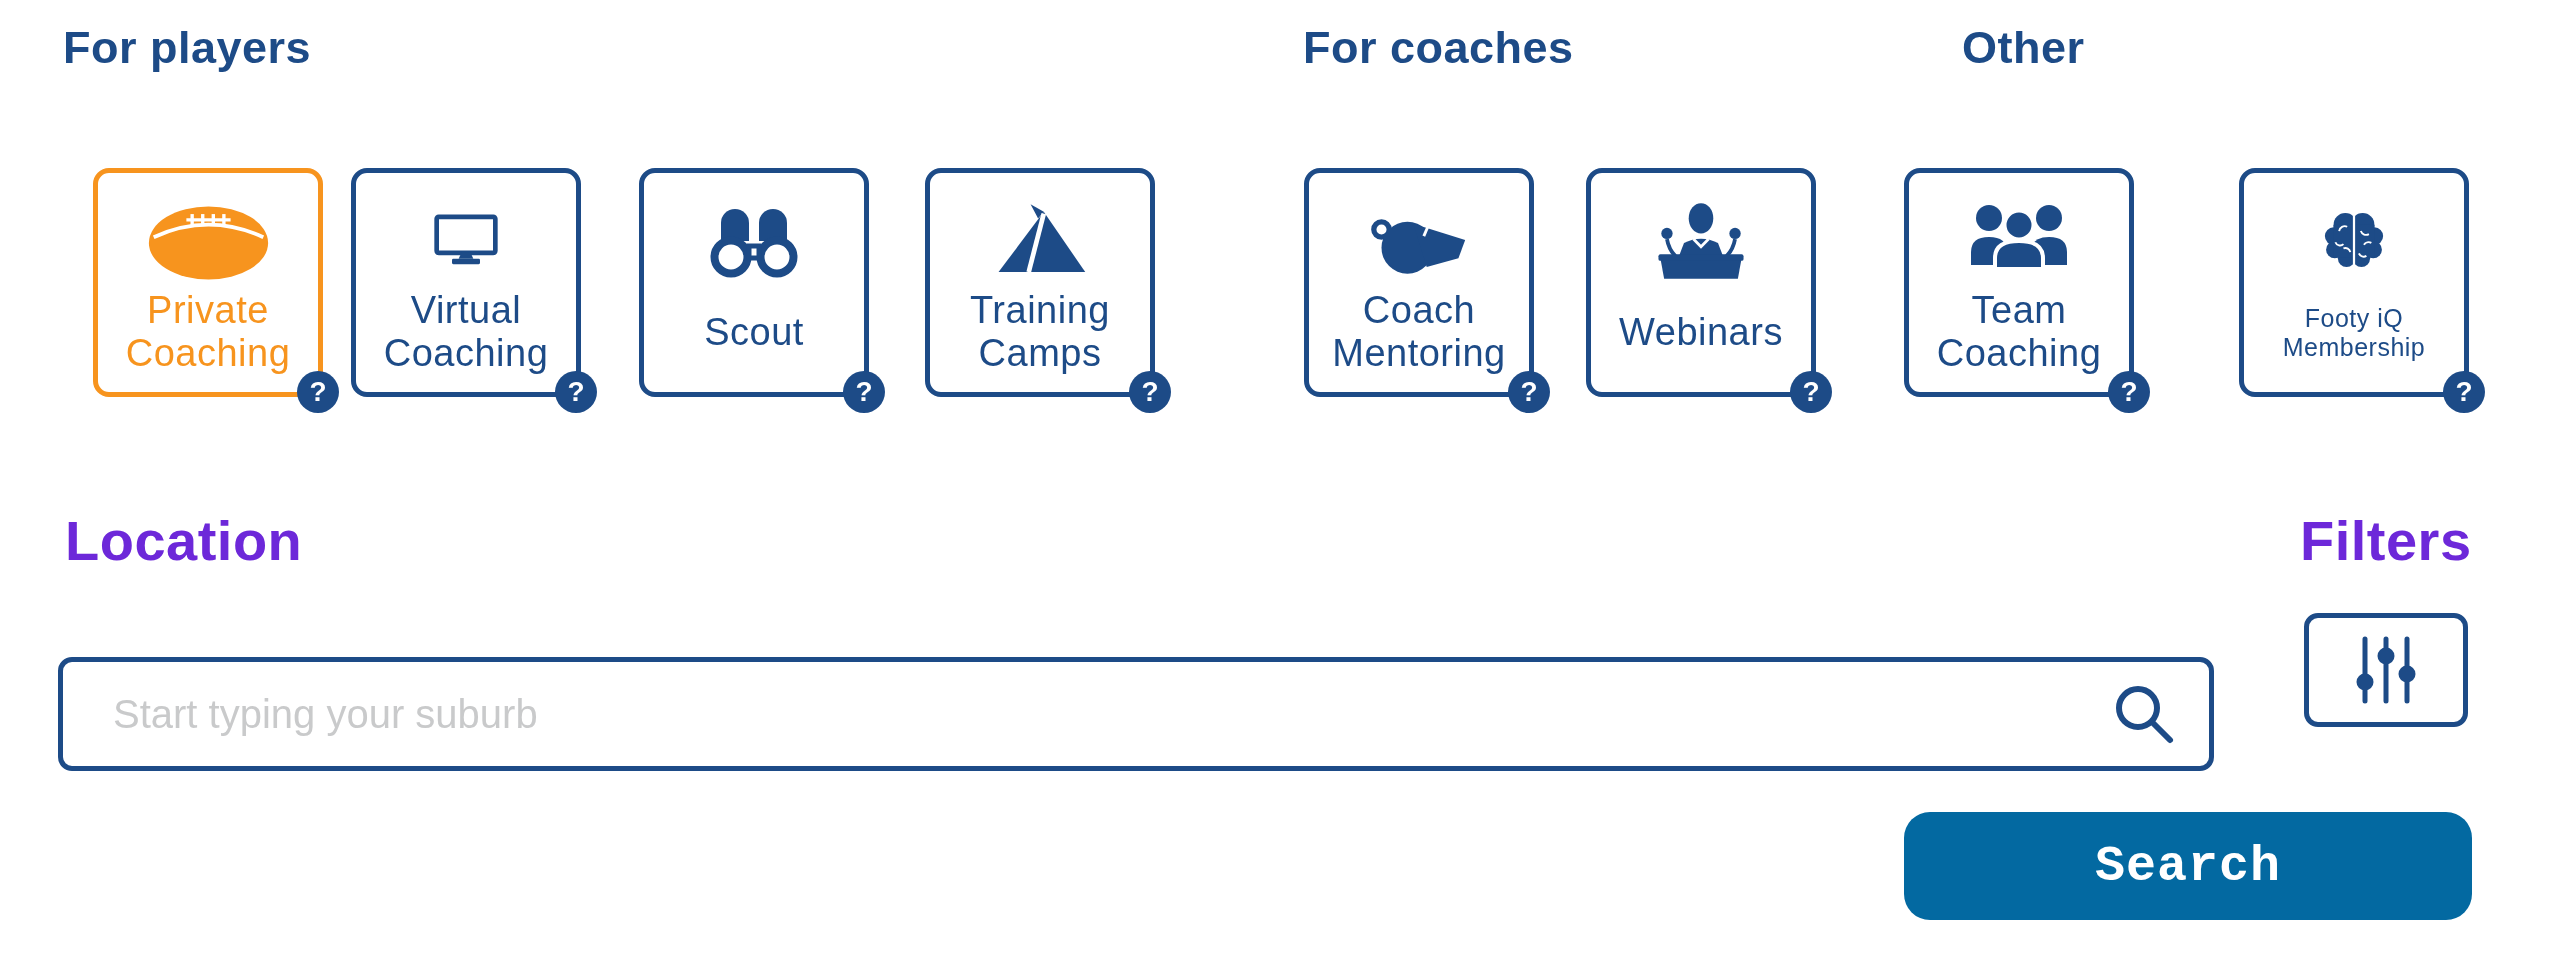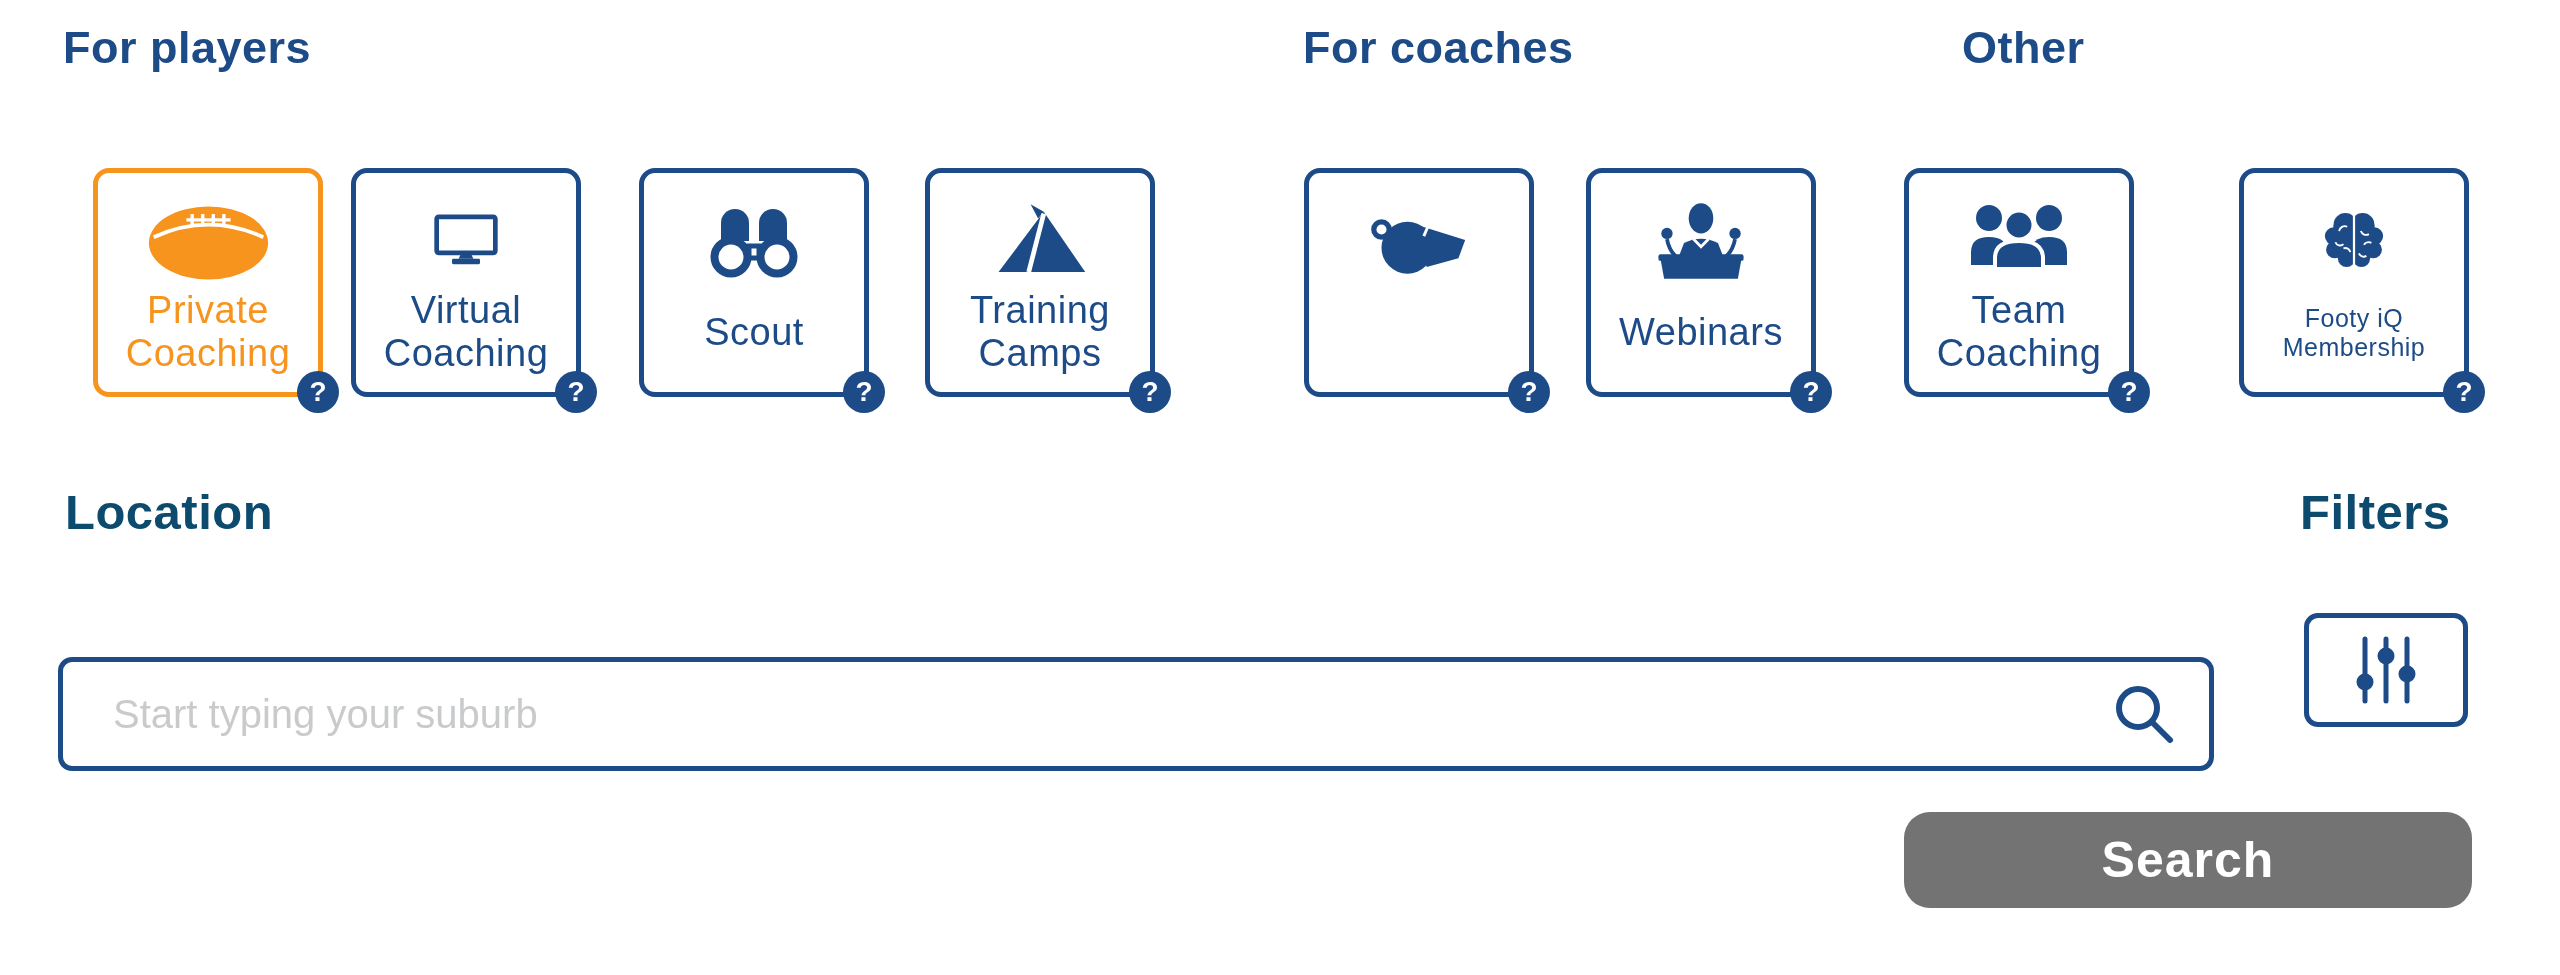--- a/index.html
+++ b/index.html
@@ -8,22 +8,22 @@
     width: 2560px; height: 975px;
     font-family: "Liberation Sans", sans-serif;
     position: relative; overflow: hidden;
   }
   .section-title {
     position: absolute; top: 22px;
     font-size: 45px; font-weight: 700; color: #1d4b87;
     letter-spacing: 0.5px; white-space: nowrap;
   }
   .sub-title {
-    position: absolute; top: 484px;
-    font-size: 49px; font-weight: 700; color: #0c4a6e;
+    position: absolute; top: 508px;
+    font-size: 56px; font-weight: 700; color: #6d28d9;
     letter-spacing: 0.5px; white-space: nowrap;
   }
   .card {
     position: absolute; top: 168px;
     width: 230px; height: 229px;
     border: 5px solid #1d4b87; border-radius: 16px;
     color: #1d4b87; background: #ffffff;
     display: flex; flex-direction: column; align-items: center;
     cursor: pointer;
   }
@@ -55,23 +55,23 @@
     padding: 0 120px 0 50px; outline: none; background: #ffffff;
   }
   .search-wrap input::placeholder { color: #c9cacb; opacity: 1; }
   .magnifier { position: absolute; right: 38px; top: 25px; width: 64px; height: 64px; cursor: pointer; }
   .filter-btn {
     position: absolute; left: 2304px; top: 613px; width: 164px; height: 114px;
     border: 5px solid #1d4b87; border-radius: 14px; background: #ffffff;
     display: flex; align-items: center; justify-content: center; cursor: pointer;
   }
   .search-btn {
-    position: absolute; left: 1904px; top: 812px; width: 568px; height: 96px;
-    background: #737373; border: none; border-radius: 26px;
-    color: #ffffff; font-family: Liberation Sans, sans-serif;
+    position: absolute; left: 1904px; top: 812px; width: 568px; height: 108px;
+    background: #0369a1; border: none; border-radius: 26px;
+    color: #ffffff; font-family: Liberation Mono, monospace;
     font-size: 50px; font-weight: 700; letter-spacing: 1px;
     display: flex; align-items: center; justify-content: center; cursor: pointer;
   }
   svg { display: block; }
 </style>
 </head>
 <body>
 
 <div class="section-title" style="left:63px">For players</div>
 <div class="section-title" style="left:1303px">For coaches</div>
@@ -135,20 +135,21 @@
 
 <div class="card" style="left:1304px">
   <div class="icon-box">
     <svg width="100" height="68" viewBox="0 0 104 70">
       <circle cx="13" cy="23" r="8" fill="none" stroke="currentColor" stroke-width="5.5"></circle>
       <circle cx="40" cy="42" r="27" fill="currentColor"></circle>
       <polygon points="46,17 100,34 93,53 60,62" fill="currentColor"></polygon>
       <line x1="63" y1="16" x2="57" y2="30" stroke="#fff" stroke-width="3"></line>
     </svg>
   </div>
+  <div class="card-label">Coach Mentoring</div>
   <div class="badge">?</div>
 </div>
 
 <div class="card" style="left:1586px">
   <div class="icon-box">
     <svg width="104" height="86" viewBox="0 0 110 90">
       <circle cx="19" cy="37" r="6" fill="currentColor"></circle>
       <path d="M19 43 Q21 54 28 61" stroke="currentColor" stroke-width="4" fill="none"></path>
       <circle cx="91" cy="37" r="6" fill="currentColor"></circle>
       <path d="M91 43 Q89 54 82 61" stroke="currentColor" stroke-width="4" fill="none"></path>

